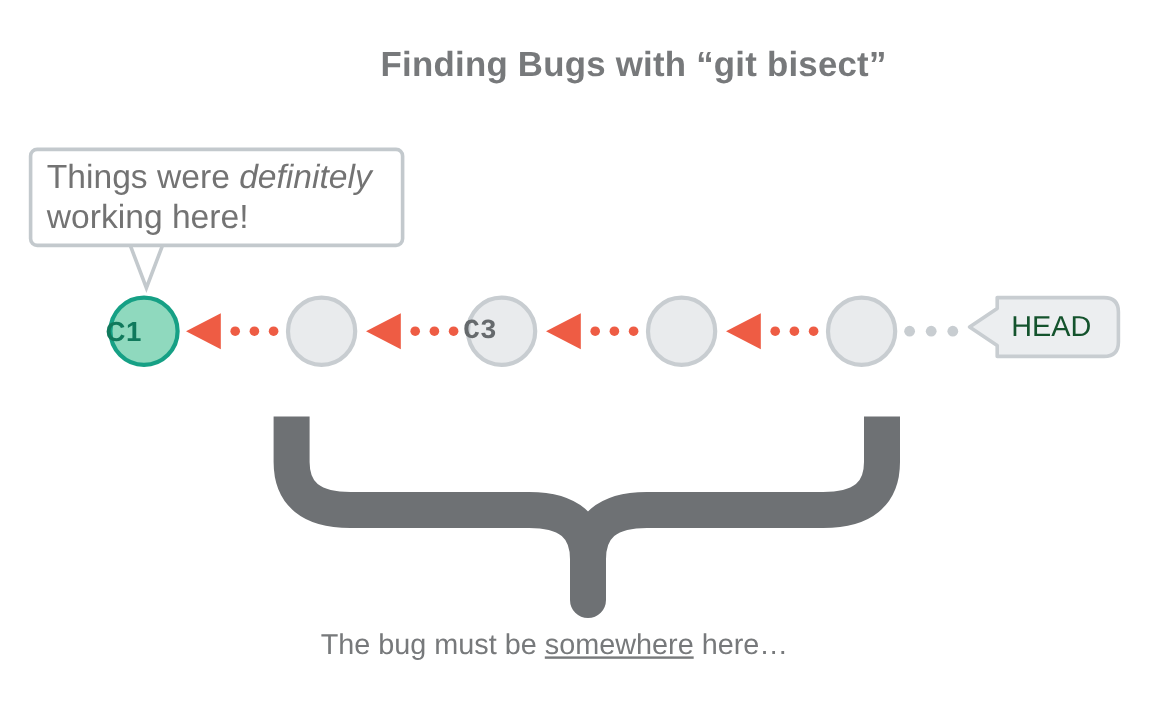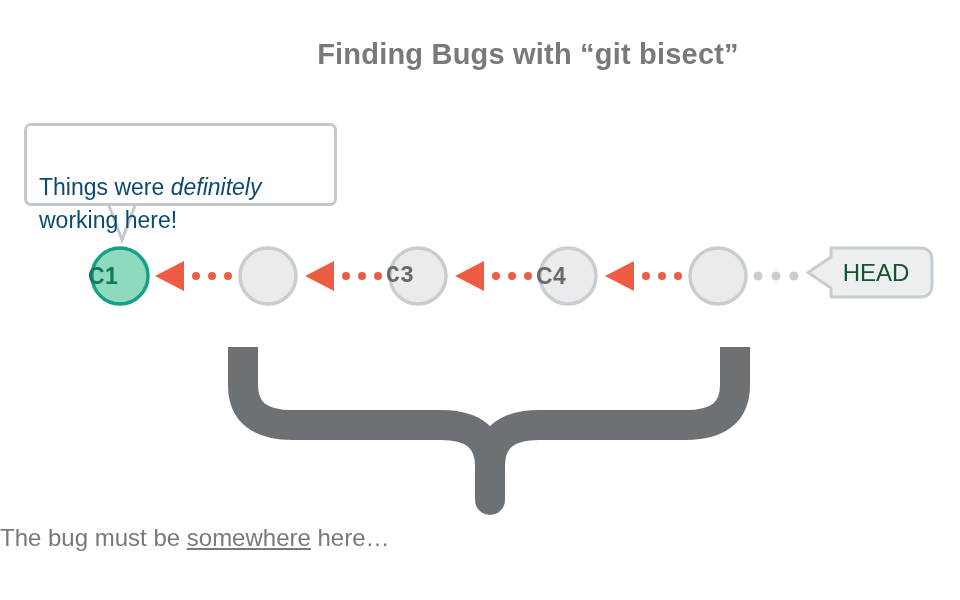--- a/index.html
+++ b/index.html
@@ -48,25 +48,24 @@
     background: #ffffff;
     border: 3px solid #c3c9cd;
     border-radius: 7px;
     z-index: 3;
   }
   .callout-text {
     position: absolute;
     left: 39px;
     top: 131px;
     width: 292px;
-    font-size: 23px;
+    font-size: 28px;
     line-height: 33px;
-    color: #0c4a6e;
-    z-index: 4;
-    margin-top: 40px;
+    color: #737373;
+    z-index: 4;
   }
   .callout-text .em {
     font-style: italic;
   }
   .node-label {
     position: absolute;
     width: 64px;
     text-align: left;
     font-size: 23px;
     font-weight: bold;
@@ -87,20 +86,21 @@
     text-align: center;
     font-size: 24px;
     color: #14532d;
     z-index: 4;
   }
   .caption {
     position: absolute;
     left: 0;
     top: 524px;
     width: 924px;
+    text-align: center;
     font-size: 24px;
     color: #77797b;
     z-index: 4;
   }
   .caption .u { text-decoration: underline; }
 </style>
 </head>
 <body>
 
 <div id="stage">
@@ -185,21 +185,20 @@
 
   </svg>
 
   <div class="callout-box"></div>
   <div class="callout-text">
     <span>Things were </span><span class="em">definitely</span><span> working here!</span>
   </div>
 
   <div class="node-label good" style="left:88px; top:244px;">C1</div>
   <div class="node-label plain" style="left:386px; top:244px;font-family:Liberation Mono, monospace;">C3</div>
-  <div class="node-label plain" style="left:536px; top:244px;">C4</div>
 
   <div class="head-label">HEAD</div>
 
   <div class="caption">
     <span>The bug must be </span><span class="u">somewhere</span><span> here…</span>
   </div>
 
 </div>
 
 </body></html>

